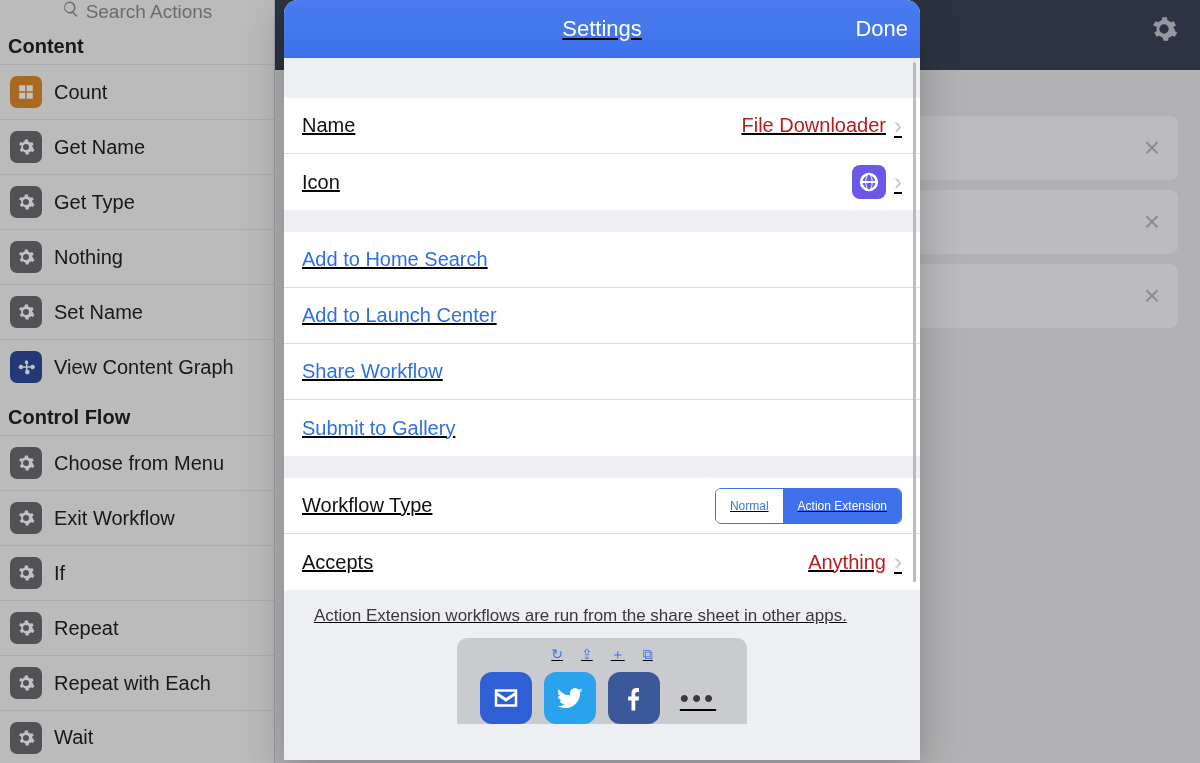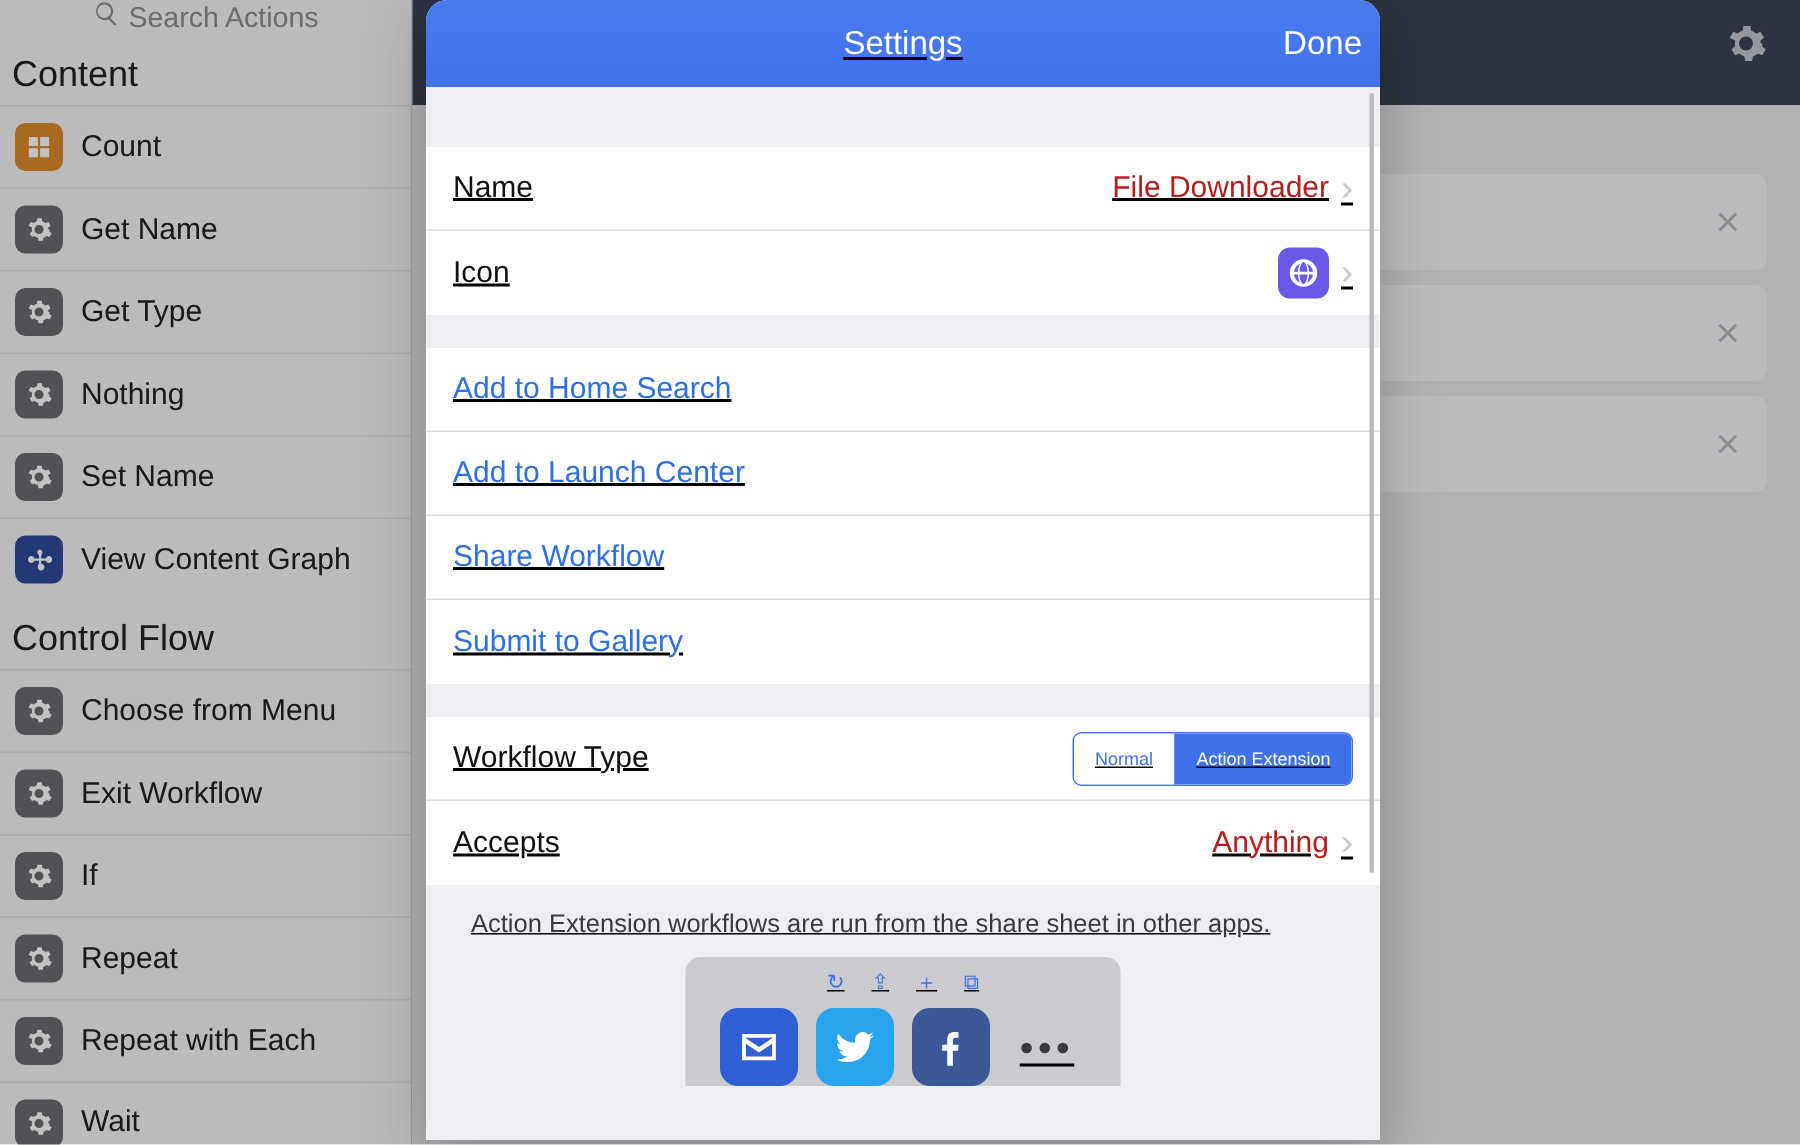--- a/index.html
+++ b/index.html
@@ -21,21 +21,21 @@
   }
   .search-bar {
     height: 50px;
     display: flex; align-items: flex-end; justify-content: center;
     color: #8e8e93; font-size: 19px;
     gap: 6px;
   }
   .search-bar svg { width: 18px; height: 18px; fill: #8e8e93; }
   .section-header {
     padding: 12px 8px 6px 8px;
-    font-size: 24px; font-weight: 400;
+    font-size: 20px; font-weight: 700;
     color: #222;
   }
   .action-row {
     height: 55px;
     display: flex; align-items: center;
     padding: 0 10px;
     gap: 12px;
     font-size: 20px;
     color: #222;
     border-top: 1px solid #e3e3e8;

